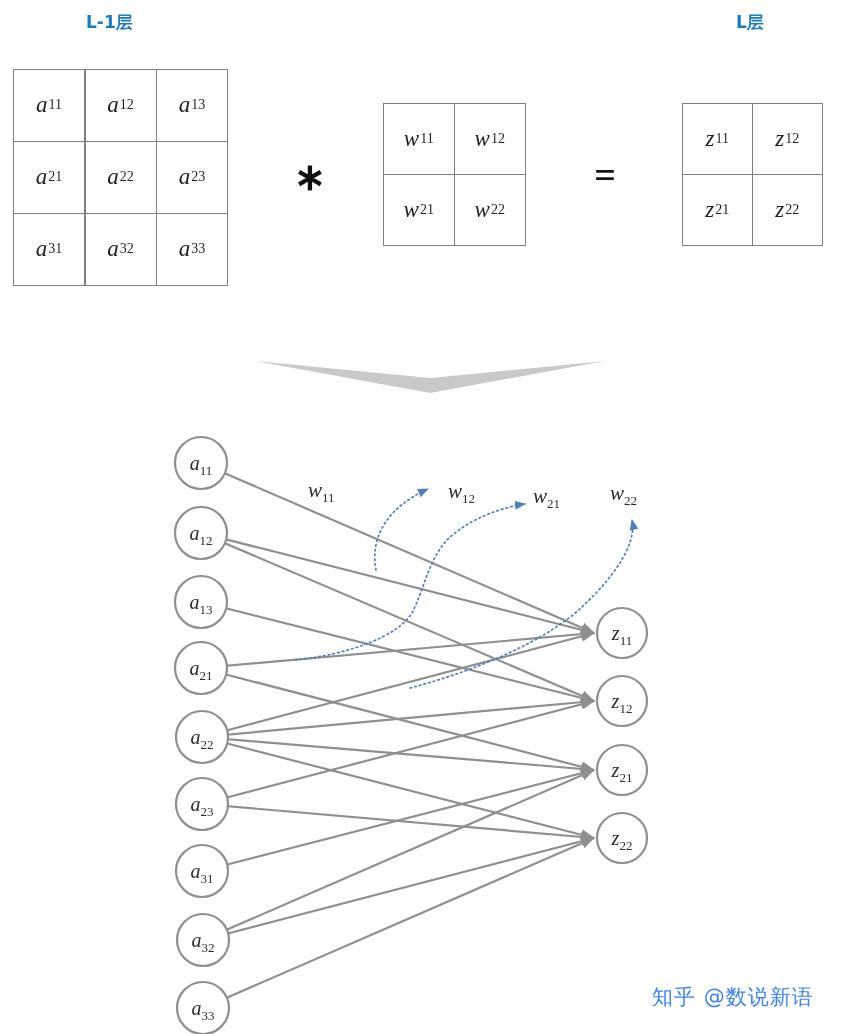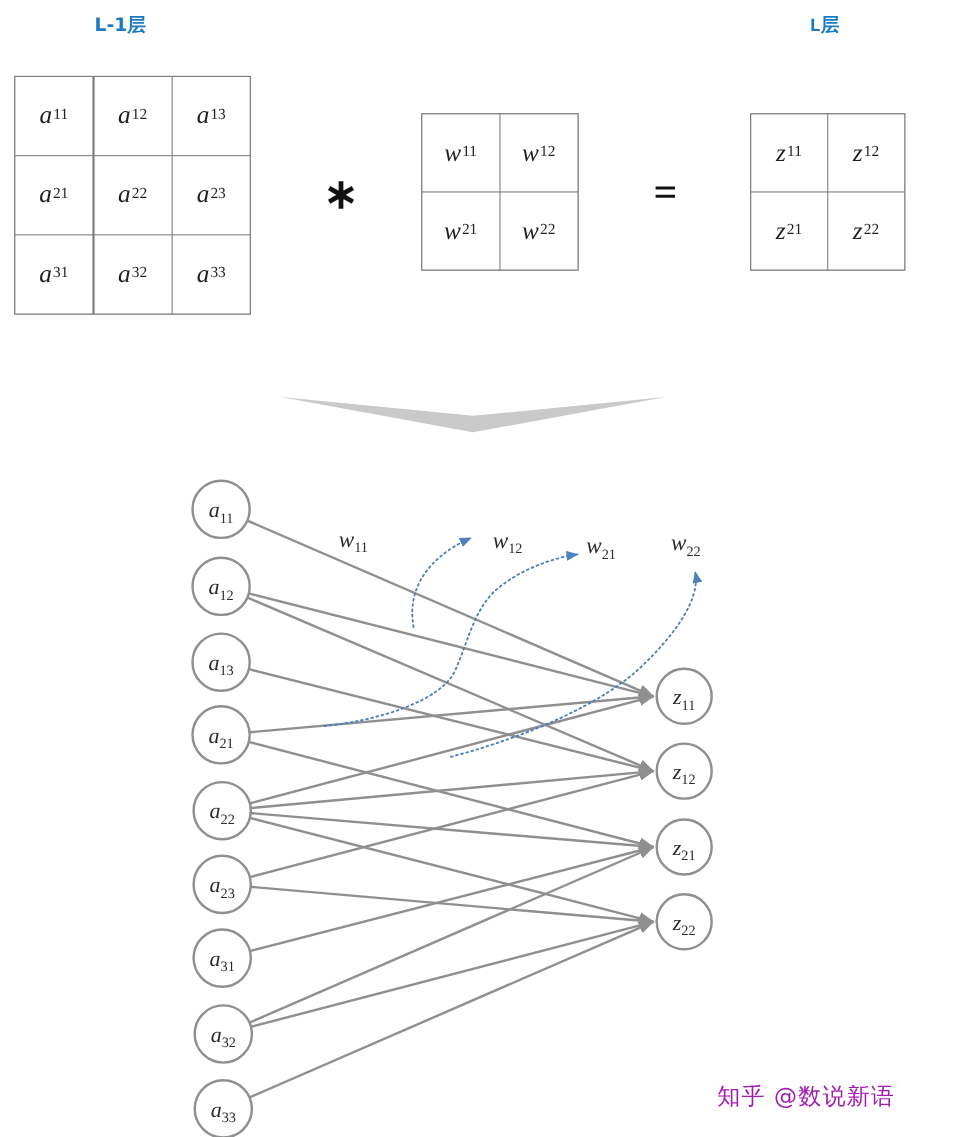--- a/index.html
+++ b/index.html
@@ -1,42 +1,42 @@
 <!DOCTYPE html>
 <html><head>
 <meta charset="utf-8">
 <style>
   html,body{margin:0;padding:0;background:#fff;}
   #page{position:relative;width:868px;height:1034px;background:#fff;overflow:hidden;
         font-family:"Liberation Sans",sans-serif;}
   .blab{position:absolute;font-weight:bold;font-size:17px;color:#1a7ac2;
         font-family:"DejaVu Sans",sans-serif;white-space:nowrap;text-align:right;}
   #lab-left{left:86px;top:11px;}
-  #lab-right{left:736px;top:11px;font-family:Liberation Mono, monospace;}
+  #lab-right{left:736px;top:11px;}
   #transform-label{left:278px;top:323px;width:300px;text-align:center;}
   .mgrid{position:absolute;display:grid;gap:1.5px;background:#7f7f7f;border:1.5px solid #7f7f7f;}
   #m-input{left:13px;top:69px;grid-template-columns:repeat(3,70px);grid-auto-rows:70.5px;}
   #m-kernel{left:383px;top:103px;grid-template-columns:repeat(2,69.5px);grid-auto-rows:69.5px;}
   #m-output{left:682px;top:103px;grid-template-columns:repeat(2,68.5px);grid-auto-rows:69.5px;}
   .mcell{background:#fff;display:flex;align-items:center;justify-content:center;color:#1f1f1f;}
   .mi{font:italic 23px "Liberation Serif",serif;}
   .ms{font:normal 14px "Liberation Serif",serif;font-style:normal;margin-left:1px;}
   .op{position:absolute;font-weight:bold;color:#111;line-height:1;
       font-family:"Liberation Serif",serif;}
   #op-conv{left:294px;top:158px;font-size:38px;width:32px;text-align:center;}
   #op-eq{left:588px;top:156px;font-size:38px;width:34px;text-align:center;}
   #net{position:absolute;left:0;top:0;width:868px;height:1034px;}
   .edge{stroke:#8f8f8f;stroke-width:2.2;}
   .node{fill:#fff;stroke:#8f8f8f;stroke-width:2.2;}
   .it{font:italic 20px "Liberation Serif",serif;fill:#2b2b2b;}
   .sb{font:normal 13px "Liberation Serif",serif;fill:#2b2b2b;}
   .wit{font:italic 21px "Liberation Serif",serif;fill:#2b2b2b;}
   .nt{text-anchor:middle;}
   .warrow{fill:none;stroke:#4e7fbf;stroke-width:1.7;stroke-dasharray:1.6 3.2;stroke-linecap:round;}
-  #watermark{position:absolute;left:652px;top:983px;font-size:21px;color:#a21caf;
+  #watermark{position:absolute;left:652px;top:983px;font-size:21px;color:#3b82f6;
              letter-spacing:1px;font-family:"DejaVu Sans",sans-serif;white-space:nowrap;}
 </style>
 </head>
 <body>
 
 <div id="page">
 
   <div id="lab-left" class="blab">L-1层</div>
   <div id="lab-right" class="blab">L层</div>
 

